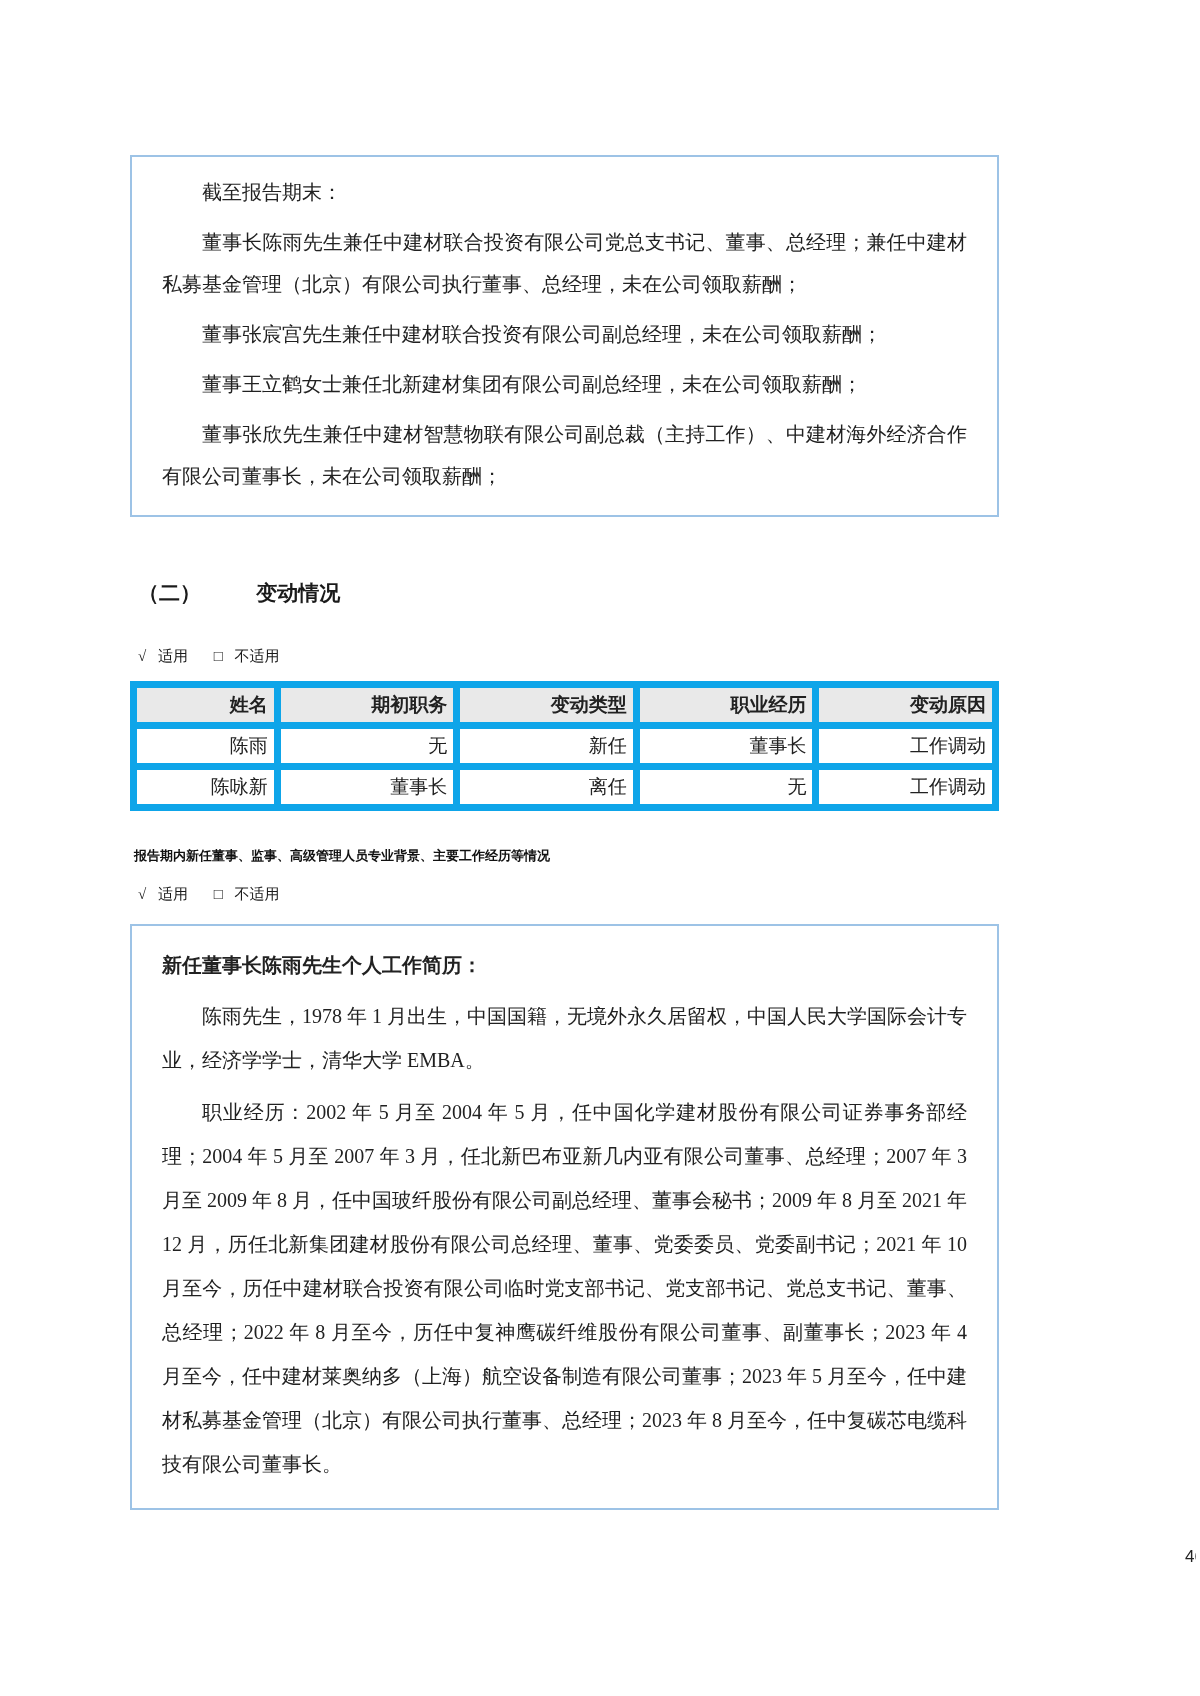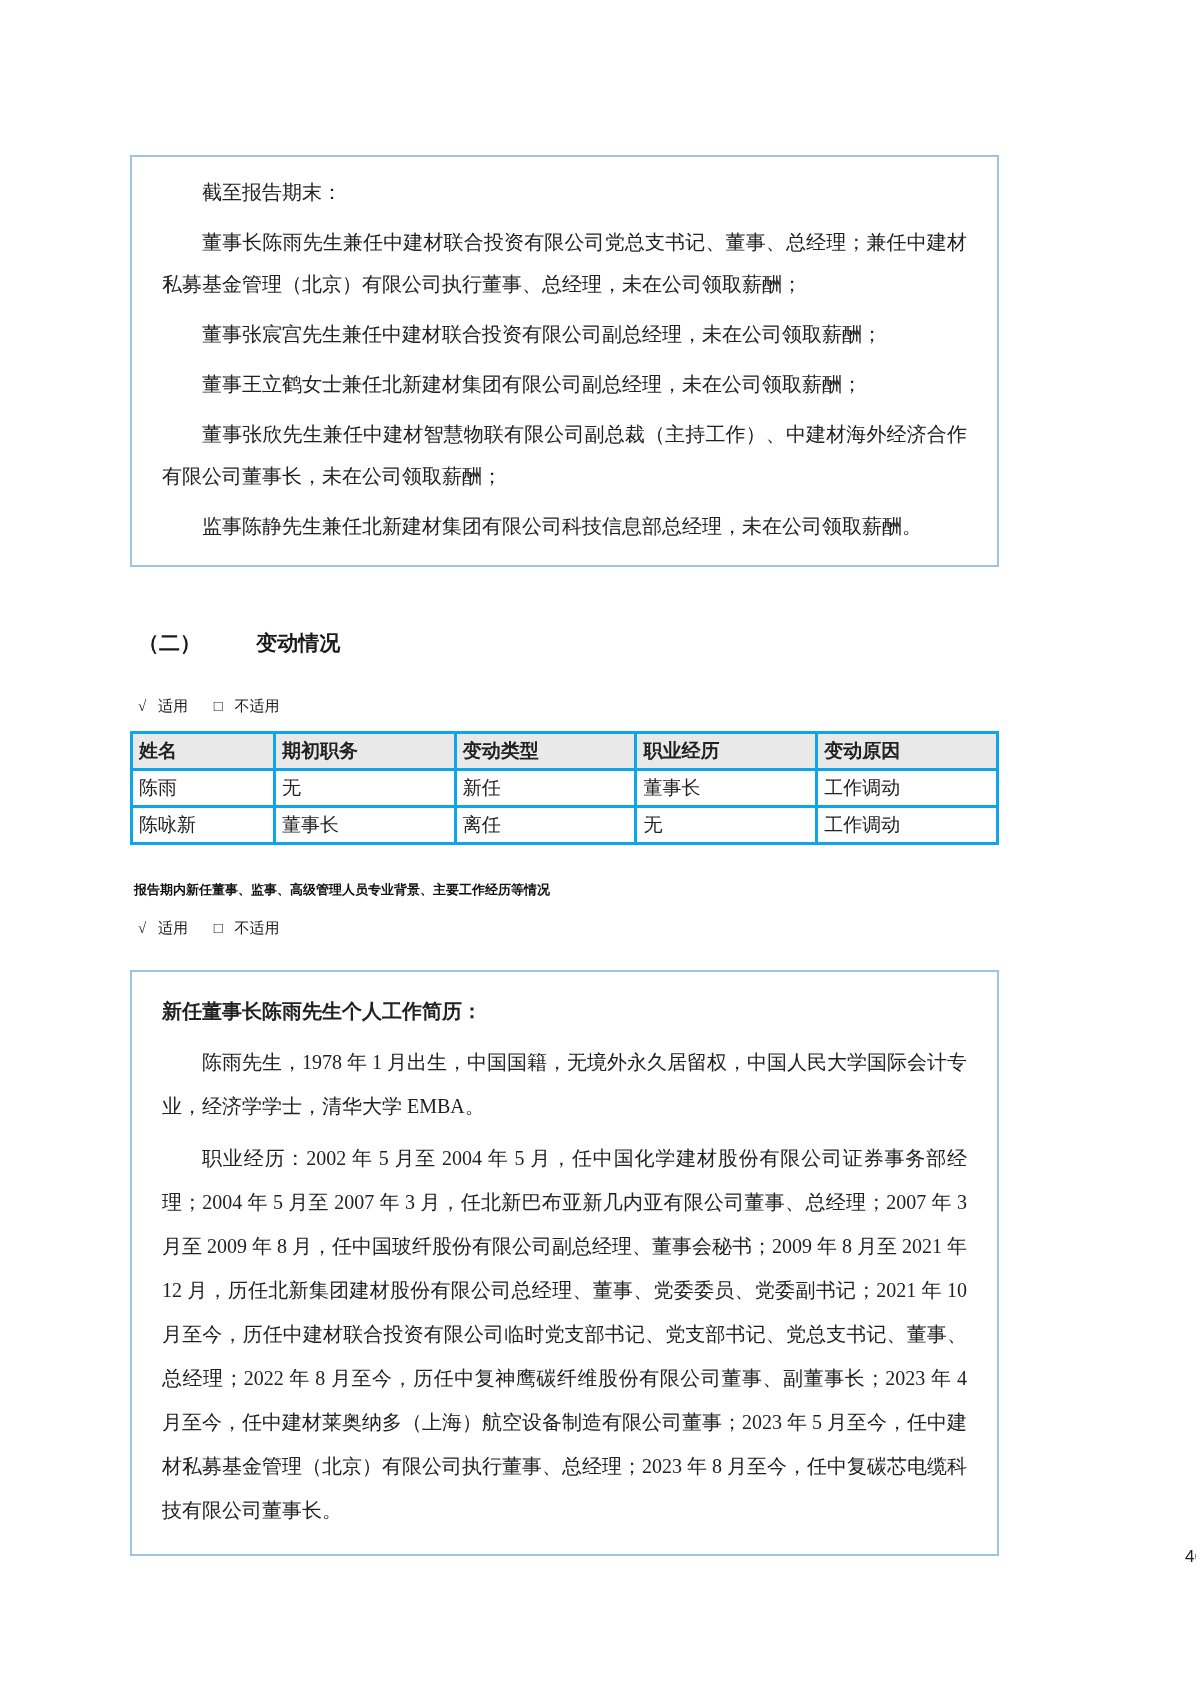--- a/index.html
+++ b/index.html
@@ -52,40 +52,40 @@
   .applicable-line .lbl  { display: inline-block; }
   .applicable-line .no-group { margin-left: 14px; }
   .change-table {
     margin-top: 7px;
     width: 100%;
     border-collapse: collapse;
     border: 2px solid #8DB8E2;
     font-size: 19px;
   }
   .change-table th, .change-table td {
-    border: 3px solid #0ea5e9;
-    text-align: left;
+    border: 7px solid #0ea5e9;
+    text-align: right;
     vertical-align: middle;
     padding: 4px 6px;
     height: 35px;
     font-weight: normal;
   }
   .change-table thead th {
     background: #E9E9E9;
     font-weight: bold;
   }
   .sub-heading {
     margin-top: 32px;
     font-size: 13px;
     font-weight: bold;
     color: #111;
   }
   .applicable-line.second { margin-top: 8px; }
   .bio-box {
-    margin-top: 24px;
+    margin-top: 12px;
     padding: 14px 26px 18px 26px;
   }
   .bio-title {
     font-size: 20px;
     font-weight: bold;
     line-height: 2.1;
   }
   .bio-box p.bio-para {
     font-size: 20px;
     line-height: 2.2;
@@ -108,21 +108,20 @@
 
 <div class="page">
   <div class="content">
 
     <div class="blue-box summary-box">
       <p>截至报告期末：</p>
       <p>董事长陈雨先生兼任中建材联合投资有限公司党总支书记、董事、总经理；兼任中建材私募基金管理（北京）有限公司执行董事、总经理，未在公司领取薪酬；</p>
       <p>董事张宸宫先生兼任中建材联合投资有限公司副总经理，未在公司领取薪酬；</p>
       <p>董事王立鹤女士兼任北新建材集团有限公司副总经理，未在公司领取薪酬；</p>
       <p>董事张欣先生兼任中建材智慧物联有限公司副总裁（主持工作）、中建材海外经济合作有限公司董事长，未在公司领取薪酬；</p>
-      <p>监事陈静先生兼任北新建材集团有限公司科技信息部总经理，未在公司领取薪酬。</p>
     </div>
 
     <div class="section-heading">
       <span class="sec-index">（二）</span>
       <span class="sec-title">变动情况</span>
     </div>
 
     <div class="applicable-line">
       <span class="mark">√</span>
       <span class="lbl">适用</span>

